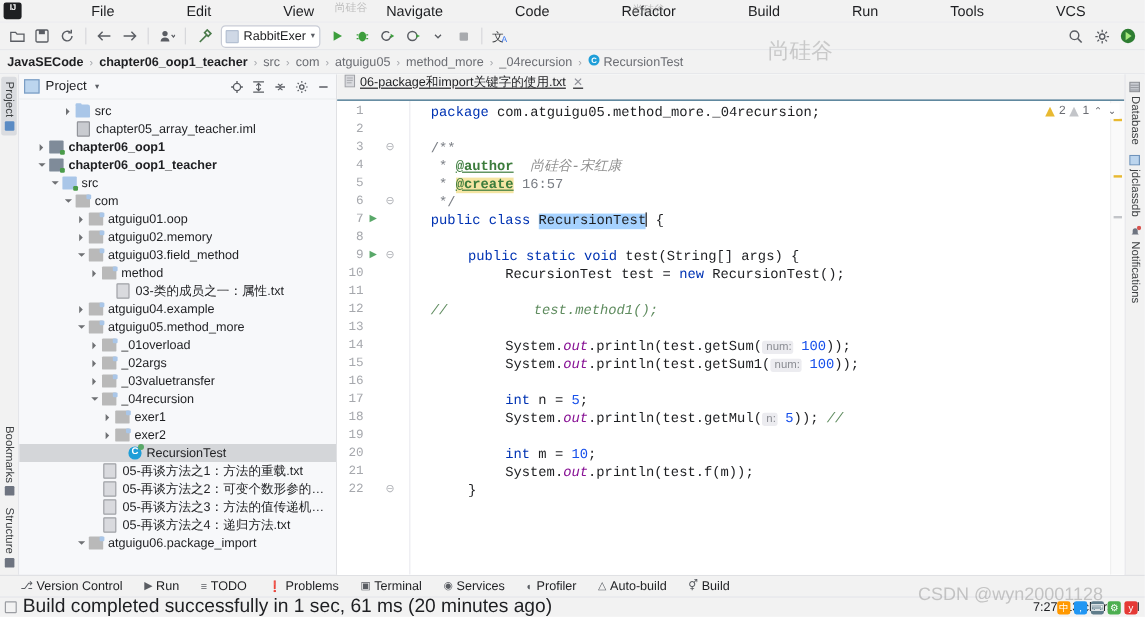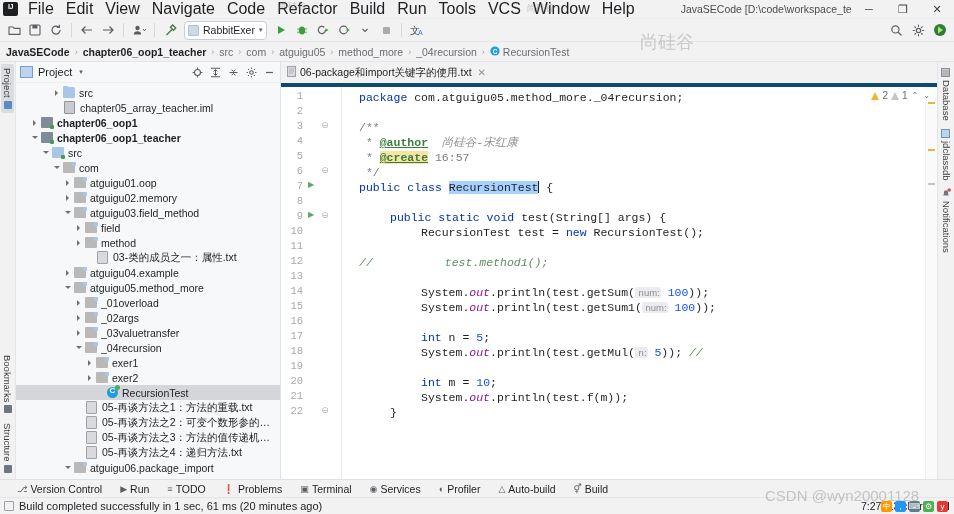--- a/index.html
+++ b/index.html
@@ -9,21 +9,21 @@
     font-size:11px;color:#1e1f22;background:#f2f2f2;
     -webkit-font-smoothing:antialiased;
   }
   .app{position:relative;width:954px;height:514px;display:flex;flex-direction:column;background:#f7f8fa;}
 
   
   .titlebar{height:18px;display:flex;align-items:center;background:#f2f2f2;border-bottom:1px solid #ebecf0;flex:0 0 auto;}
   .ij-logo{width:15px;height:14px;margin:0 4px 0 3px;background:#1e1f22;border-radius:2px;position:relative;flex:0 0 auto;}
   .ij-logo:after{content:"IJ";position:absolute;left:0;right:0;top:1px;text-align:center;color:#fff;font-size:7px;font-weight:bold;letter-spacing:-.5px;}
   .menu{display:flex;align-items:center;gap:0;}
-  .menu-item{padding:1px 6px;font-size:16px;color:#1e1f22;white-space:nowrap;cursor:default;}
+  .menu-item{padding:1px 6px;font-size:12px;color:#1e1f22;white-space:nowrap;cursor:default;margin-left:48px;}
   .title-text{flex:1;text-align:center;font-size:10.5px;color:#4a4c50;white-space:nowrap;overflow:hidden;padding-left:40px;}
   .winbtns{display:flex;align-items:center;gap:0;flex:0 0 auto;}
   .winbtn{width:34px;height:18px;display:flex;align-items:center;justify-content:center;font-size:11px;color:#3c3f41;cursor:default;}
 
   
   .toolbar{height:22px;display:flex;align-items:center;background:#f2f2f2;border-bottom:1px solid #e4e5e9;padding-left:4px;flex:0 0 auto;gap:1px;}
   .tb-ico{width:20px;height:20px;display:flex;align-items:center;justify-content:center;cursor:default;border-radius:3px;}
   .tb-sep{width:1px;height:14px;background:#d7d8db;margin:0 4px;}
   .runcfg{display:flex;align-items:center;height:17px;border:1px solid #c9ccd6;border-radius:4px;background:#fff;padding:0 4px 0 3px;gap:4px;margin:0 3px;cursor:default;}
   .runcfg .sq{width:9px;height:9px;background:#cfd8e6;border:1px solid #b4c0d2;border-radius:1px;}
@@ -79,21 +79,21 @@
   .ic.txt{width:9px;height:11px;background:#d9dade;border:1px solid #9fa1a6;border-radius:1px;margin-right:5px;margin-left:1px;}
   .ic.iml{width:9px;height:11px;background:#c9cbd0;border:1px solid #92949a;border-radius:1px;margin-right:5px;margin-left:1px;}
   .ic.cls{width:11px;height:11px;border-radius:50%;background:#1f9ed8;position:relative;margin-right:4px;}
   .ic.cls:after{content:"C";position:absolute;left:0;right:0;top:-1px;text-align:center;color:#fff;font-size:8px;font-weight:bold;}
   .ic.cls:before{content:"";position:absolute;right:-2px;top:-2px;width:5px;height:5px;background:#59a869;border-radius:50%;}
   .row .lbl{overflow:hidden;text-overflow:ellipsis;}
   .row .lbl.bold{font-weight:bold;}
 
   
   .editor{flex:1;display:flex;flex-direction:column;min-width:0;background:#fff;}
-  .tabs{height:21px;display:flex;align-items:center;background:#f2f2f2;flex:0 0 auto;border-bottom:4px solid #0c4a6e;}
+  .tabs{height:21px;display:flex;align-items:flex-start;background:#f2f2f2;flex:0 0 auto;border-bottom:1px solid #0c4a6e;text-decoration:underline;}
   .tab{display:flex;align-items:center;padding:0 6px;gap:4px;font-size:10.5px;color:#1e1f22;cursor:default;position:relative;white-space:nowrap;}
   .tab.active{background:#fff;margin-top:44px;}
   .tab.active:after{content:"";position:absolute;left:0;right:0;bottom:0;height:2px;background:#3574f0;}
   .tab .x{color:#90929a;font-size:10px;margin-left:2px;}
   .edwrap{flex:1;display:flex;min-height:0;position:relative;background:#fff;overflow:hidden;}
 
   .gutter{width:52px;flex:0 0 auto;background:#fff;position:relative;}
   .gnum{position:absolute;right:30px;font-size:10.5px;color:#a6a8ad;font-family:"Liberation Mono","DejaVu Sans Mono",monospace;text-align:right;width:16px;}
   .grun{position:absolute;right:17px;width:10px;text-align:center;color:#59a869;font-size:8px;}
   .gfold{position:absolute;right:3px;width:10px;text-align:center;color:#b0b2b7;font-size:9px;line-height:1;}
@@ -121,21 +121,21 @@
 
   
   .markers{position:absolute;right:0;top:0;bottom:0;width:11px;background:#fafafa;border-left:1px solid #f0f0f0;}
   .marker{position:absolute;right:2px;width:7px;height:2px;}
 
   
   .toolwin{height:17px;display:flex;align-items:center;background:#f2f2f2;border-top:1px solid #e0e1e4;padding-left:8px;gap:0;flex:0 0 auto;}
   .tw{display:flex;align-items:center;gap:3px;padding:0 9px;font-size:10.5px;color:#1e1f22;cursor:default;white-space:nowrap;}
   .tw .g{font-size:9px;color:#5a5d63;display:inline-flex;align-items:center;}
   .statusbar{height:16px;display:flex;align-items:center;background:#f2f2f2;border-top:1px solid #e4e5e9;padding:0 4px;flex:0 0 auto;}
-  .sb-left{display:flex;align-items:center;gap:5px;font-size:11px;color:#1e1f22;}
+  .sb-left{display:flex;align-items:center;gap:5px;font-size:16px;color:#1e1f22;}
   .sb-chk{width:8px;height:8px;border:1px solid #9b9da2;border-radius:1px;}
   .sb-right{margin-left:auto;display:flex;align-items:center;gap:8px;font-size:10.5px;color:#1e1f22;}
 
   
   .imebar{position:absolute;right:6px;bottom:1px;height:14px;display:flex;align-items:center;gap:3px;z-index:20;}
   .ime-i{width:11px;height:11px;border-radius:2px;display:flex;align-items:center;justify-content:center;font-size:8px;color:#fff;}
 
   
   .wm{position:absolute;color:rgba(130,130,130,.42);font-size:15px;pointer-events:none;white-space:nowrap;z-index:30;font-family:"Liberation Sans",sans-serif;}
   .wm.small{font-size:9px;color:rgba(140,140,140,.5);}
@@ -404,25 +404,20 @@
             <span class="lbl">atguigu02.memory</span>
           </div>
           <div class="row" style="padding-left: 48px;">
             <span class="arrow d"></span>
             <span class="ic pkg"></span>
             <span class="lbl">atguigu03.field_method</span>
           </div>
           <div class="row" style="padding-left: 59px;">
             <span class="arrow r"></span>
             <span class="ic pkg"></span>
-            <span class="lbl">field</span>
-          </div>
-          <div class="row" style="padding-left: 59px;">
-            <span class="arrow r"></span>
-            <span class="ic pkg"></span>
             <span class="lbl">method</span>
           </div>
           <div class="row" style="padding-left: 70px;">
             <span class="arrow"></span>
             <span class="ic txt"></span>
             <span class="lbl">03-类的成员之一：属性.txt</span>
           </div>
           <div class="row" style="padding-left: 48px;">
             <span class="arrow r"></span>
             <span class="ic pkg"></span>

